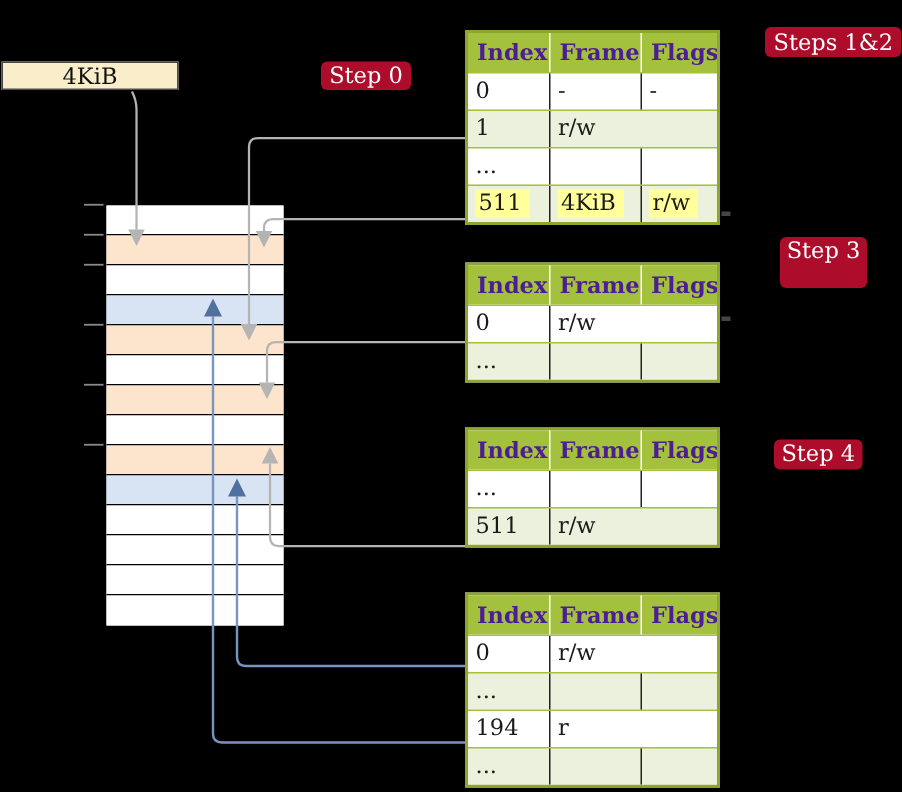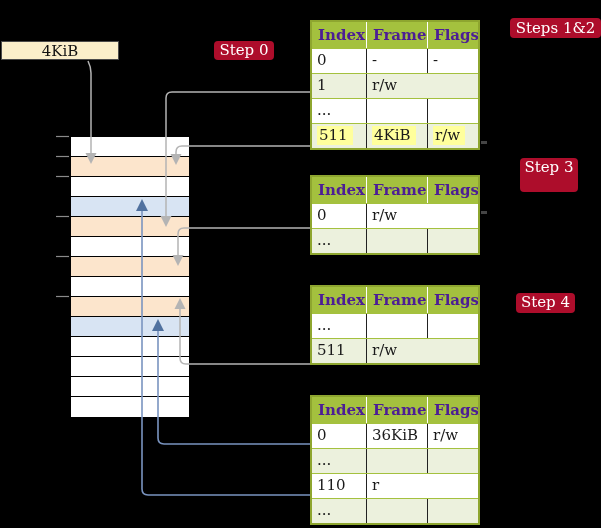--- a/index.html
+++ b/index.html
@@ -183,30 +183,29 @@
       </div>
     </div>
   <div class="ptable" id="table-3">
       <div class="thead">
         <div class="hc">Index</div>
         <div class="hc">Frame</div>
         <div class="hc">Flags</div>
       </div>
       <div class="trow">
         <div class="tc">0</div>
-        <div class="tc">36KiB</div>
-        <div class="tc">r/w</div>
-      </div>
-      <div class="trow shaded">
-        <div class="tc">...</div>
-        <div class="tc"></div>
-        <div class="tc"></div>
-      </div>
-      <div class="trow">
-        <div class="tc">110</div>
+        <div class="tc">r/w</div>
+      </div>
+      <div class="trow shaded">
+        <div class="tc">...</div>
+        <div class="tc"></div>
+        <div class="tc"></div>
+      </div>
+      <div class="trow">
+        <div class="tc">194</div>
         <div class="tc">r</div>
       </div>
       <div class="trow shaded">
         <div class="tc">...</div>
         <div class="tc"></div>
         <div class="tc"></div>
       </div>
     </div>
 
   <div class="row-dash" id="dash-t0"></div>

